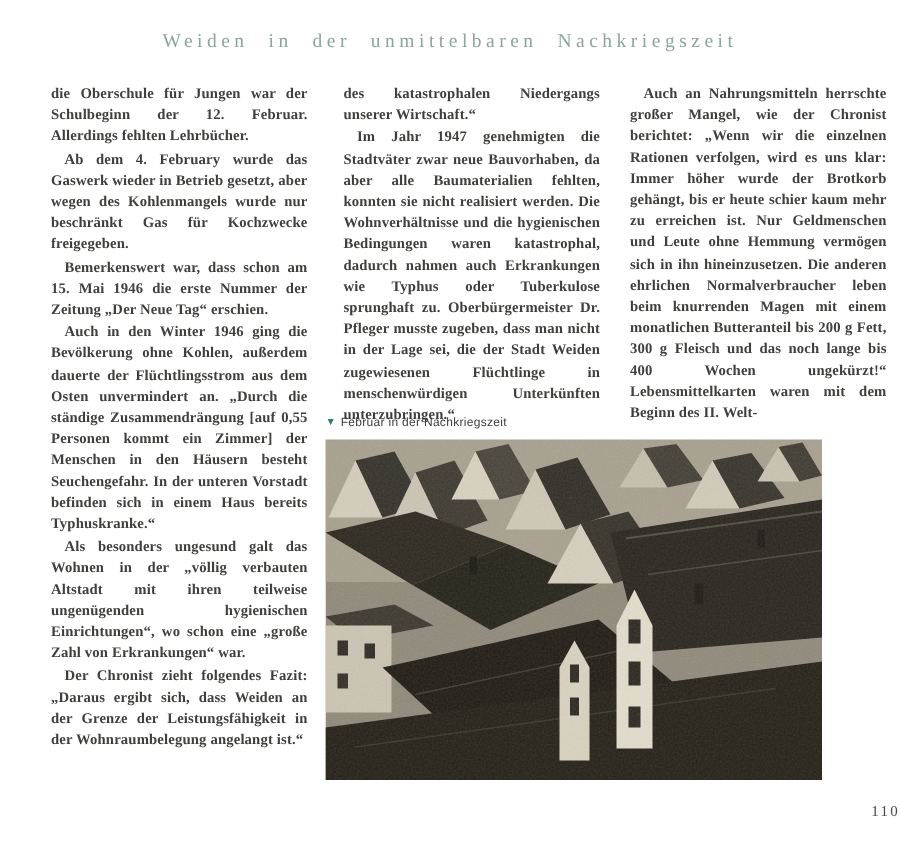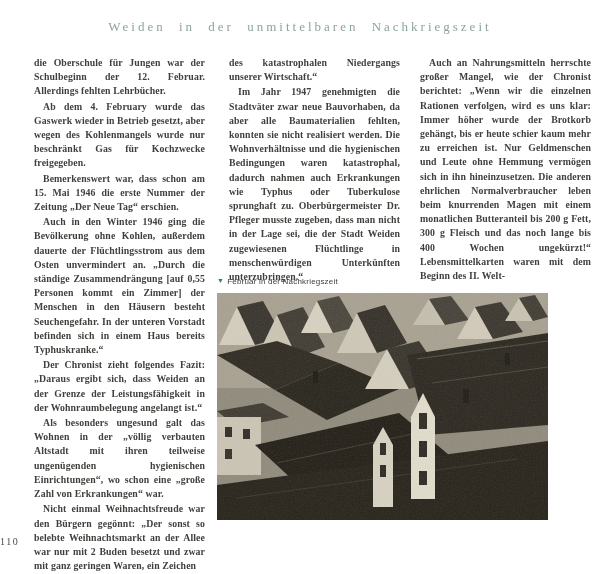--- a/index.html
+++ b/index.html
@@ -57,42 +57,41 @@
     font-size: 7px;
     margin-right: 3px;
     vertical-align: 1px;
   }
   .photo { display: block; }
   .page-number {
     position: absolute;
     top: 536px;
     left: 0;
     width: 100%;
-    text-align: left;
+    text-align: right;
     font-size: 10px;
     letter-spacing: 1.5px;
     color: #4c4a47;
     font-family: "Liberation Serif", serif;
   }
 </style>
 </head>
 <body>
 
 <div class="page">
 
   <div class="chapter-title">Weiden in der unmittelbaren Nachkriegszeit</div>
 
   <div class="col col1">
     <p>die Oberschule für Jungen war der Schulbeginn der 12. Februar. Allerdings fehlten Lehrbücher.</p>
     <p class="indent">Ab dem 4. February wurde das Gaswerk wieder in Betrieb gesetzt, aber wegen des Kohlenmangels wurde nur beschränkt Gas für Kochzwecke freigegeben.</p>
     <p class="indent">Bemerkenswert war, dass schon am 15. Mai 1946 die erste Nummer der Zeitung „Der Neue Tag“ erschien.</p>
     <p class="indent">Auch in den Winter 1946 ging die Bevölkerung ohne Kohlen, außerdem dauerte der Flüchtlingsstrom aus dem Osten unvermindert an. „Durch die ständige Zusammendrängung [auf 0,55 Personen kommt ein Zimmer] der Menschen in den Häusern besteht Seuchengefahr. In der unteren Vorstadt befinden sich in einem Haus bereits Typhuskranke.“</p>
+    <p class="indent">Als besonders ungesund galt das Wohnen in der „völlig verbauten Altstadt mit ihren teilweise ungenügenden hygienischen Einrichtungen“, wo schon eine „große Zahl von Erkrankungen“ war.</p>
     <p class="indent">Der Chronist zieht folgendes Fazit: „Daraus ergibt sich, dass Weiden an der Grenze der Leistungsfähigkeit in der Wohnraumbelegung angelangt ist.“</p>
-    <p class="indent">Als besonders ungesund galt das Wohnen in der „völlig verbauten Altstadt mit ihren teilweise ungenügenden hygienischen Einrichtungen“, wo schon eine „große Zahl von Erkrankungen“ war.</p>
-    <p class="indent">Nicht einmal Weihnachtsfreude war den Bürgern gegönnt: „Der sonst so belebte Weihnachtsmarkt an der Allee war nur mit 2 Buden besetzt und zwar mit ganz geringen Waren, ein Zeichen</p>
   </div>
 
   <div class="col col2">
     <p>des katastrophalen Niedergangs unserer Wirtschaft.“</p>
     <p class="indent">Im Jahr 1947 genehmigten die Stadtväter zwar neue Bauvorhaben, da aber alle Baumaterialien fehlten, konnten sie nicht realisiert werden. Die Wohnverhältnisse und die hygienischen Bedingungen waren katastrophal, dadurch nahmen auch Erkrankungen wie Typhus oder Tuberkulose sprunghaft zu. Oberbürgermeister Dr. Pfleger musste zugeben, dass man nicht in der Lage sei, die der Stadt Weiden zugewiesenen Flüchtlinge in menschenwürdigen Unterkünften unterzubringen.“</p>
   </div>
 
   <div class="col col3">
     <p class="indent">Auch an Nahrungsmitteln herrschte großer Mangel, wie der Chronist berichtet: „Wenn wir die einzelnen Rationen verfolgen, wird es uns klar: Immer höher wurde der Brotkorb gehängt, bis er heute schier kaum mehr zu erreichen ist. Nur Geldmenschen und Leute ohne Hemmung vermögen sich in ihn hineinzusetzen. Die anderen ehrlichen Normalverbraucher leben beim knurrenden Magen mit einem monatlichen Butteranteil bis 200 g Fett, 300 g Fleisch und das noch lange bis 400 Wochen ungekürzt!“ Lebensmittelkarten waren mit dem Beginn des II. Welt-</p>
   </div>

